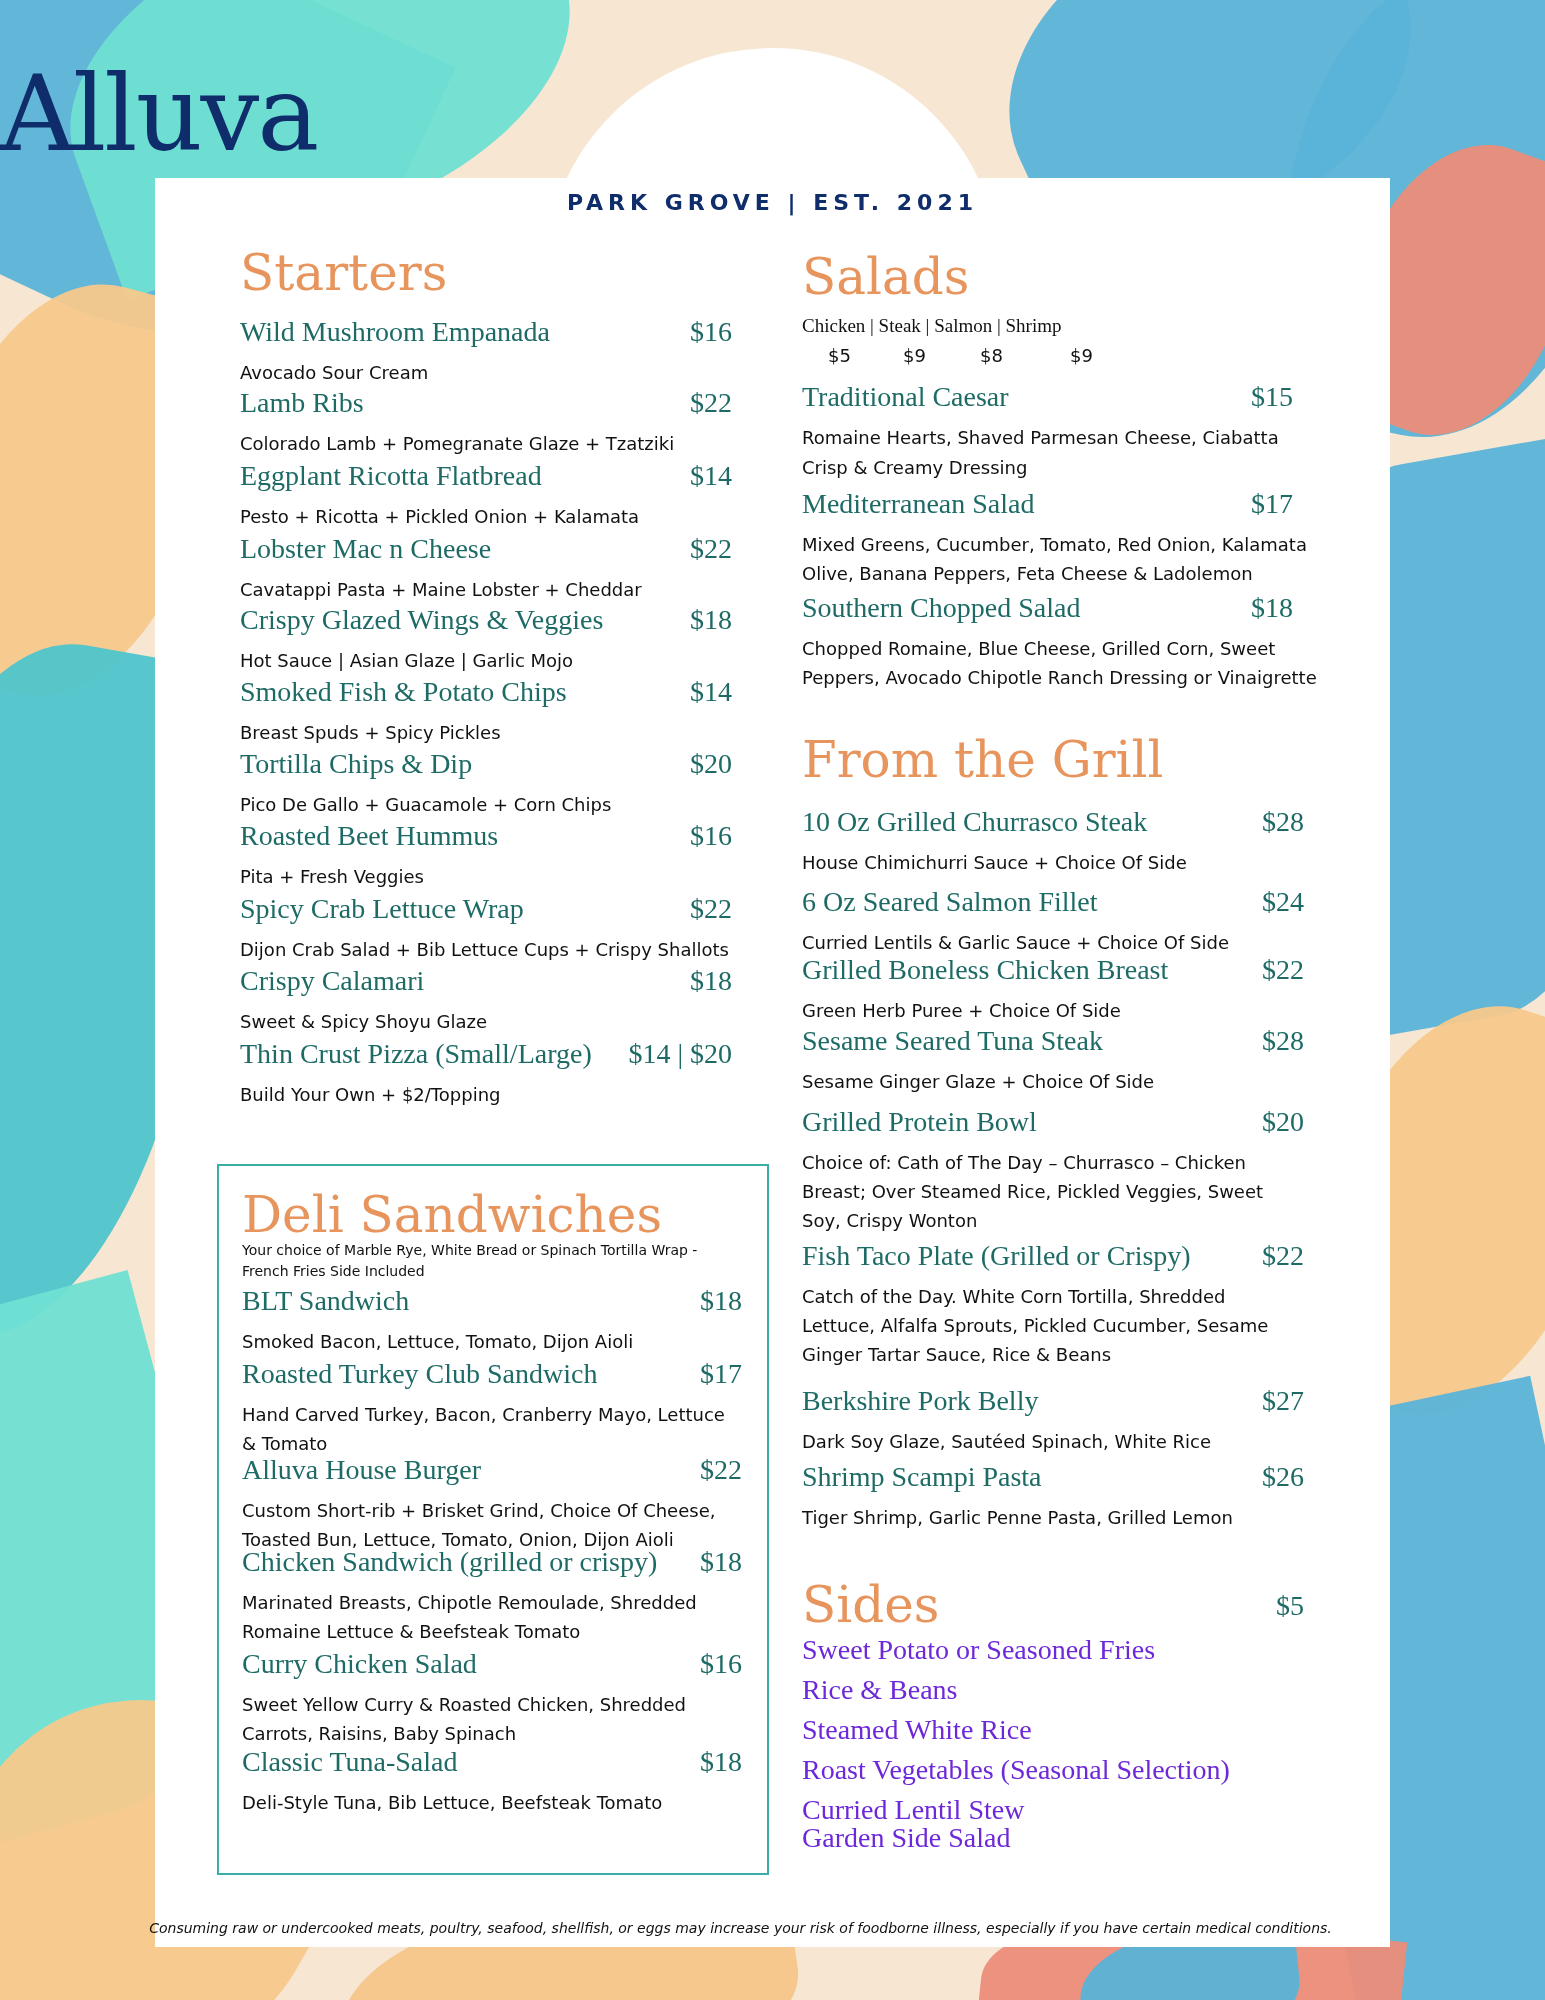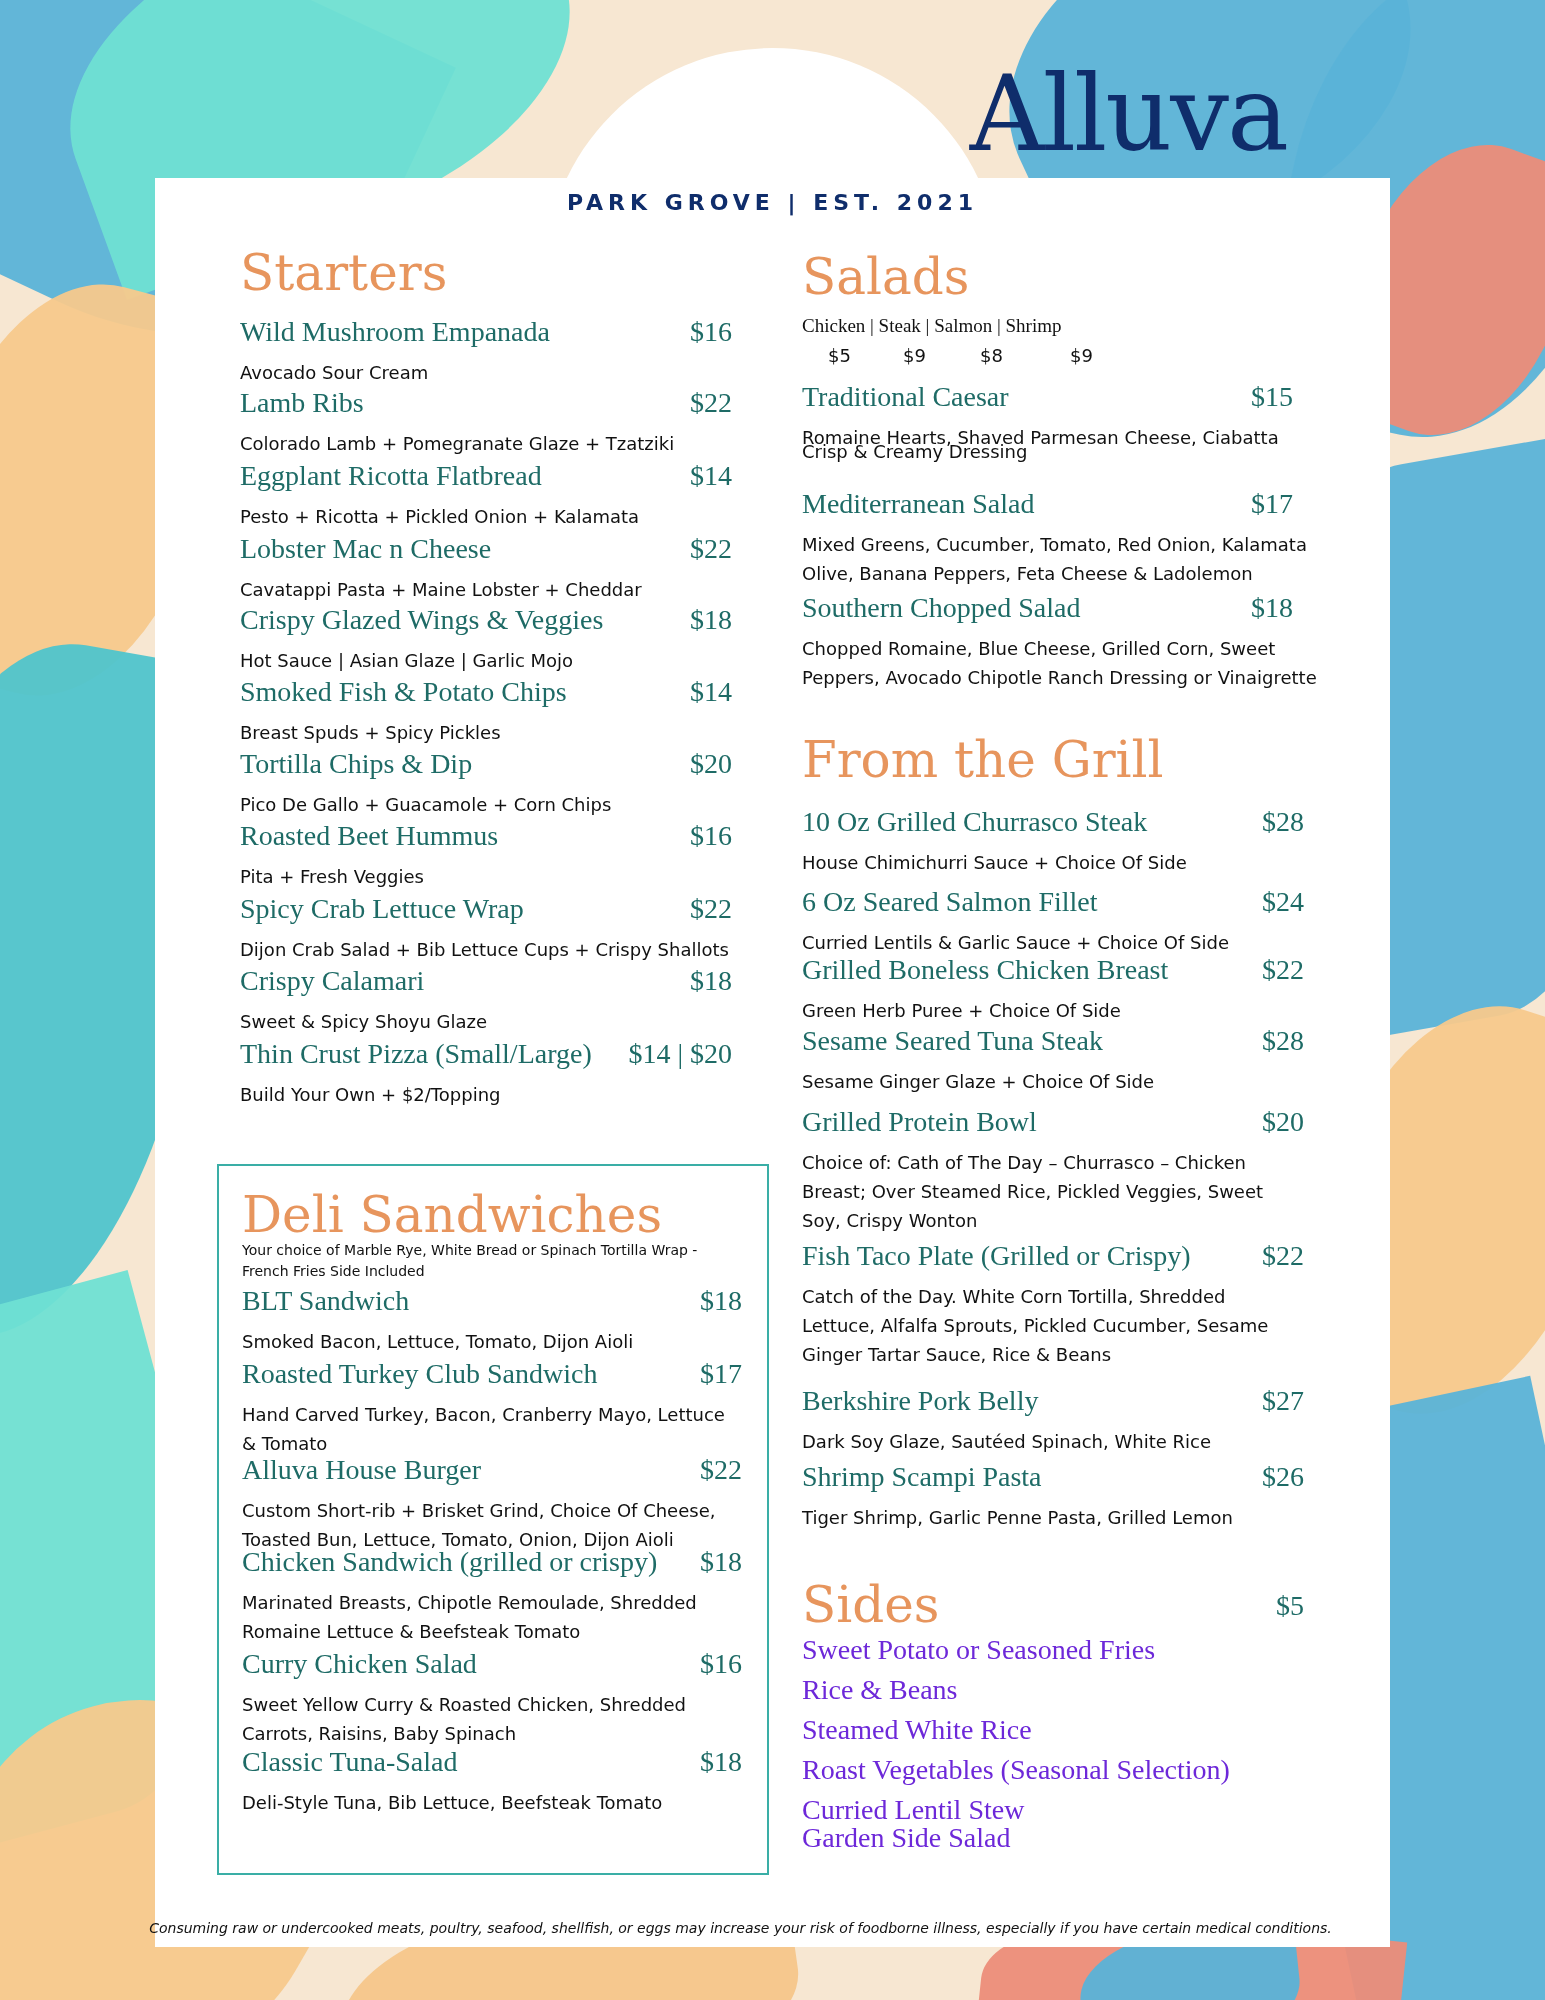--- a/index.html
+++ b/index.html
@@ -1,21 +1,21 @@
 <!DOCTYPE html>
 <html><head>
 <meta charset="utf-8">
 <style>
   html, body { margin:0; padding:0; }
   body { width:1545px; height:2000px; position:relative; overflow:hidden; background:#f7e7d2; font-family:"Liberation Sans", sans-serif; }
   .bg { position:absolute; inset:0; overflow:hidden; }
   .leaf { position:absolute; border-radius:50% 0 50% 0; opacity:0.95; }
   .panel { position:absolute; left:155px; top:178px; width:1235px; height:1769px; background:#ffffff; }
   .arch { position:absolute; left:545px; top:48px; width:455px; height:300px; background:#ffffff; border-radius:230px 230px 0 0; }
-  .logo { position:absolute; left:0; width:1251px; top:62px; text-align:right; font-family:"DejaVu Serif", serif; font-size:104px; color:#0f2d6b; letter-spacing:-2px; line-height:1;margin-left:36px; }
+  .logo { position:absolute; left:0; width:1251px; top:62px; text-align:left; font-family:"DejaVu Serif", serif; font-size:104px; color:#0f2d6b; letter-spacing:-2px; line-height:1; }
   .tagline { position:absolute; left:0; width:1545px; top:190px; text-align:center; font-family:"DejaVu Sans", sans-serif; font-size:22px; color:#0f2d6b; letter-spacing:5px; font-weight:bold; }
   .section-title { position:absolute; font-family:"DejaVu Serif", serif; color:#e7955d; font-size:50px; line-height:1; font-weight:normal; }
   .item { position:absolute; }
   .item-name { position:absolute; left:0; top:0; font-family:"Liberation Serif", serif; color:#1e6b66; font-size:28px; white-space:nowrap; line-height:1; }
   .item-price { position:absolute; top:0; font-family:"Liberation Serif", serif; color:#1e6b66; font-size:28px; white-space:nowrap; line-height:1; text-align:right; }
   .item-desc { position:absolute; left:0; font-family:"DejaVu Sans", sans-serif; color:#111; font-size:18px; line-height:29px; white-space:nowrap; }
   .deli-box { position:absolute; left:217px; top:1164px; width:552px; height:711px; border:2px solid #3aaea6; box-sizing:border-box; }
   .deli-note { position:absolute; left:242px; top:1240px; font-family:"DejaVu Sans", sans-serif; font-size:14px; color:#111; line-height:21px; white-space:nowrap; }
   .addons { position:absolute; left:802px; font-family:Liberation Serif, serif; font-size:19px; color:#111; white-space:nowrap; }
   .addon-price { position:absolute; font-family:"DejaVu Sans", sans-serif; font-size:18px; color:#111; }
@@ -155,21 +155,21 @@
 <div class="addons" style="top:315px;">Chicken | Steak | Salmon | Shrimp</div>
 <div class="addon-price" style="left:828px;top:345px;">$5</div>
 <div class="addon-price" style="left:903px;top:345px;">$9</div>
 <div class="addon-price" style="left:980px;top:345px;">$8</div>
 <div class="addon-price" style="left:1070px;top:345px;">$9</div>
 <div id="salads">
     <div class="item" style="left:802px;top:383px;width:491px;">
       <div class="item-name">Traditional Caesar</div>
       <div class="item-price" style="right:0;">$15</div>
       <div class="item-desc" style="top:40px;">Romaine Hearts, Shaved Parmesan Cheese, Ciabatta</div>
-      <div class="item-desc" style="top:54px;">Crisp &amp; Creamy Dressing</div>
+      <div class="item-desc" style="top:70px;">Crisp &amp; Creamy Dressing</div>
     </div>
     <div class="item" style="left:802px;top:490px;width:491px;">
       <div class="item-name">Mediterranean Salad</div>
       <div class="item-price" style="right:0;">$17</div>
       <div class="item-desc" style="top:40px;">Mixed Greens, Cucumber, Tomato, Red Onion, Kalamata</div>
       <div class="item-desc" style="top:69px;">Olive, Banana Peppers, Feta Cheese &amp; Ladolemon</div>
     </div>
     <div class="item" style="left:802px;top:594px;width:491px;">
       <div class="item-name">Southern Chopped Salad</div>
       <div class="item-price" style="right:0;">$18</div>

